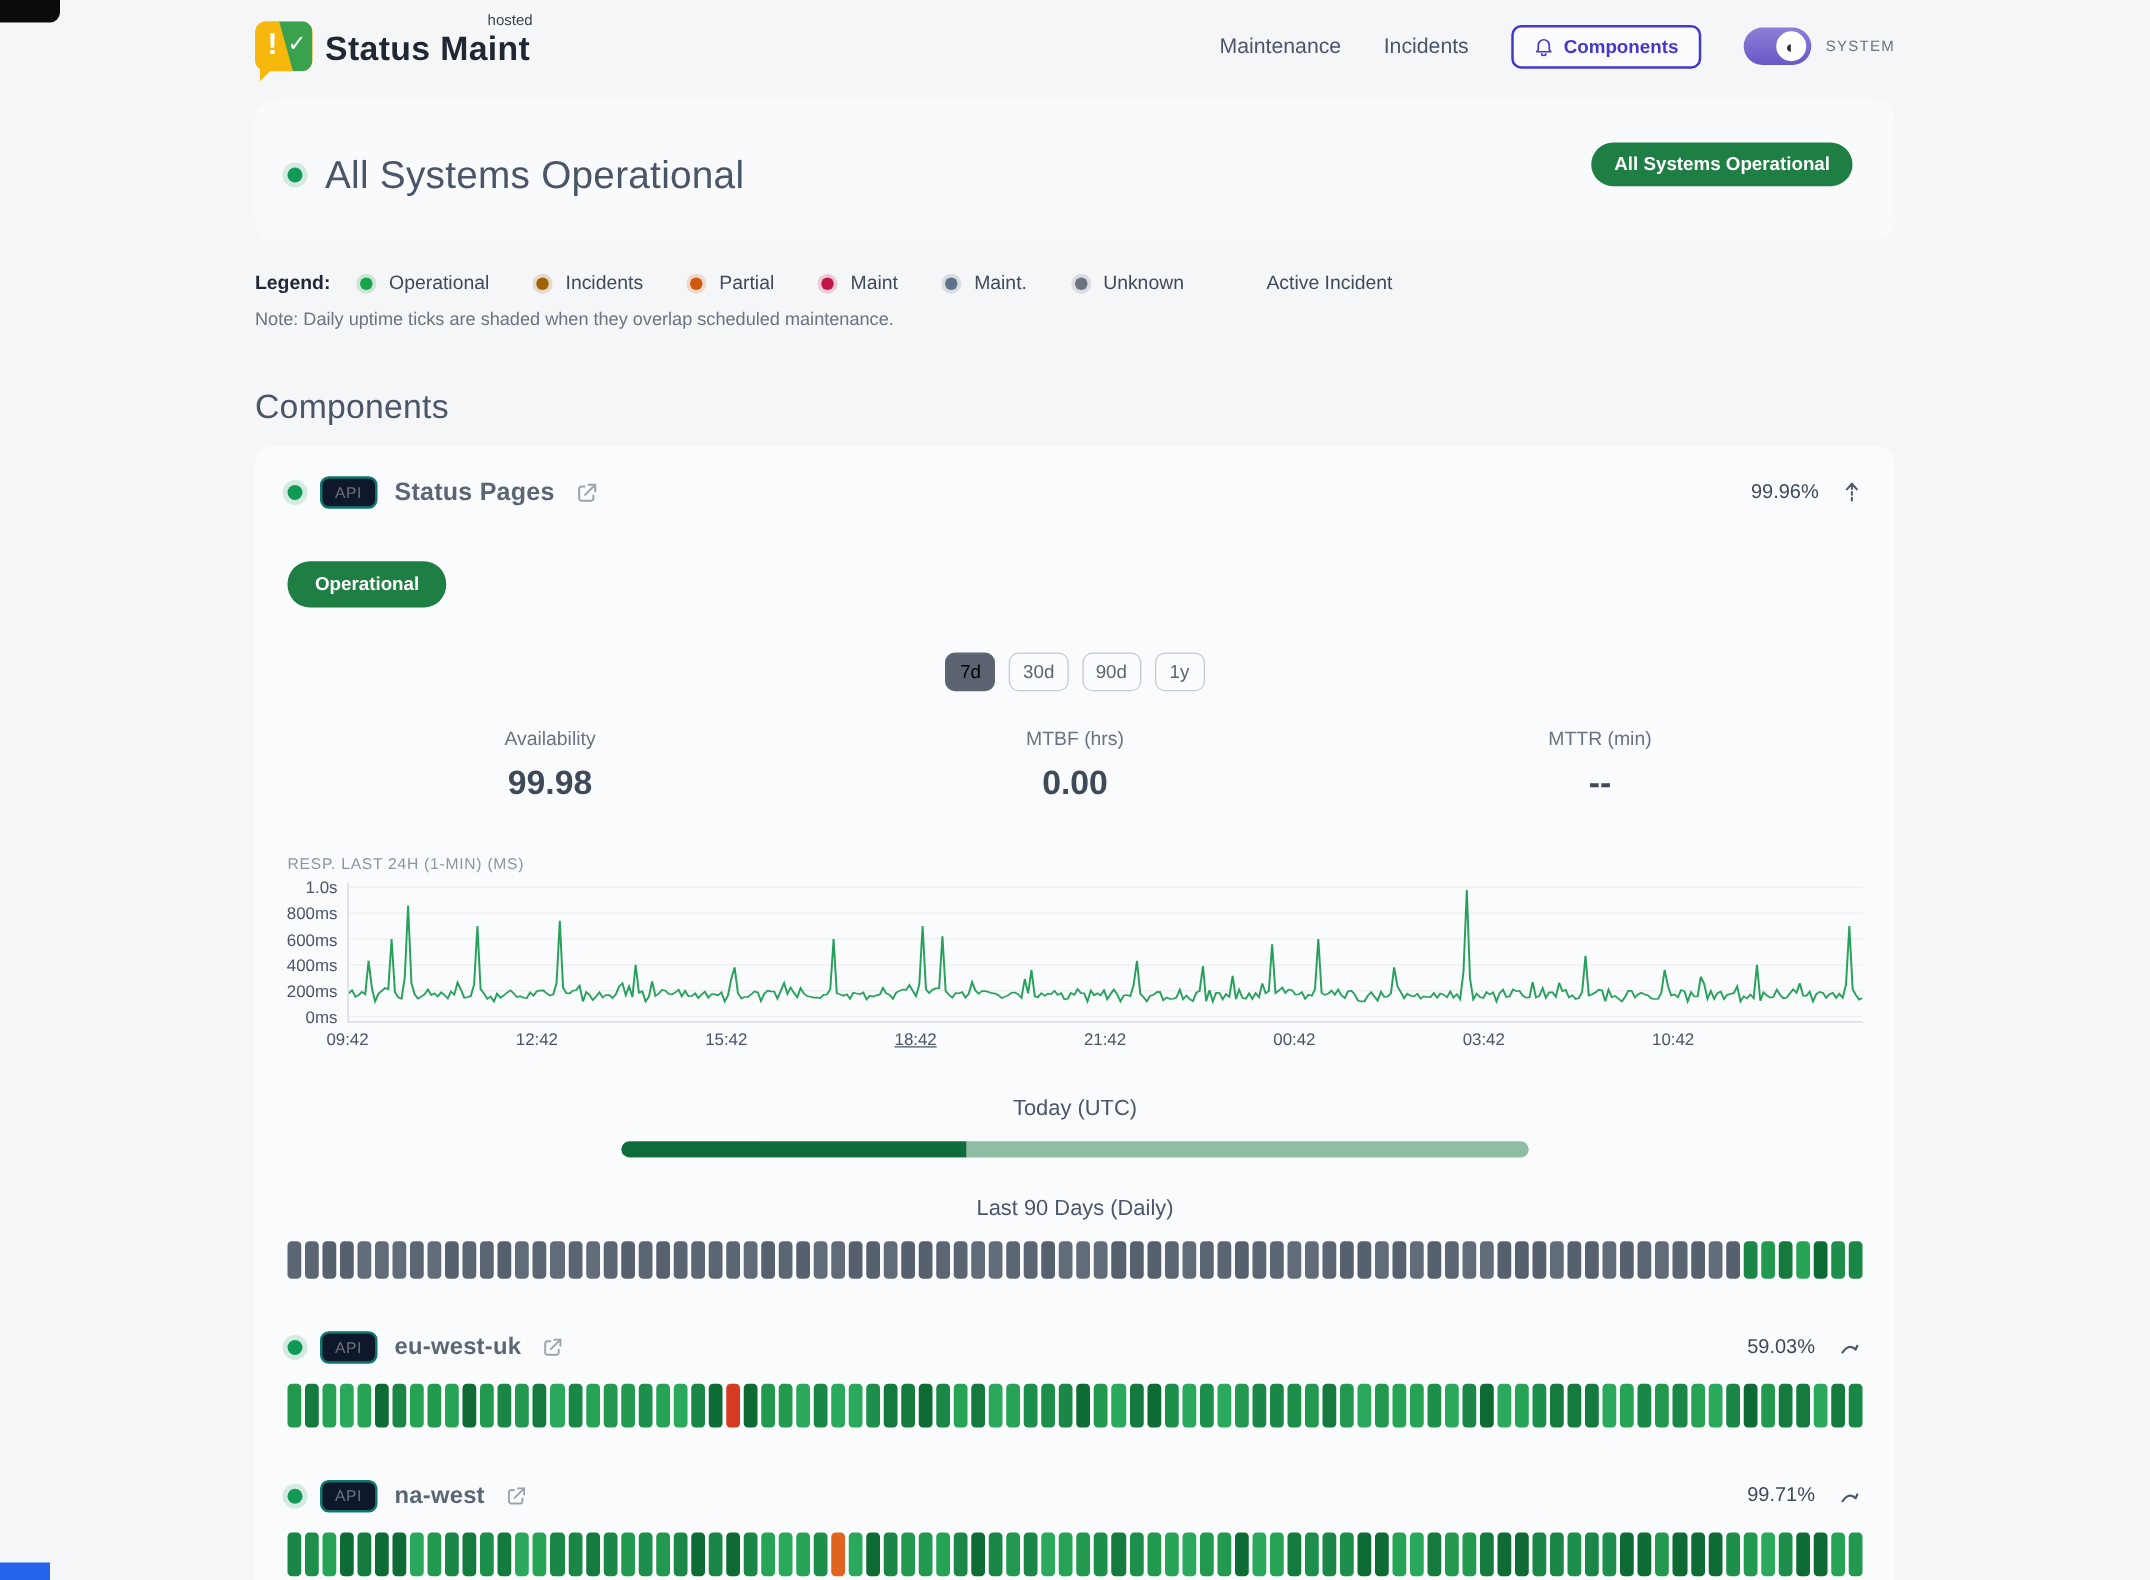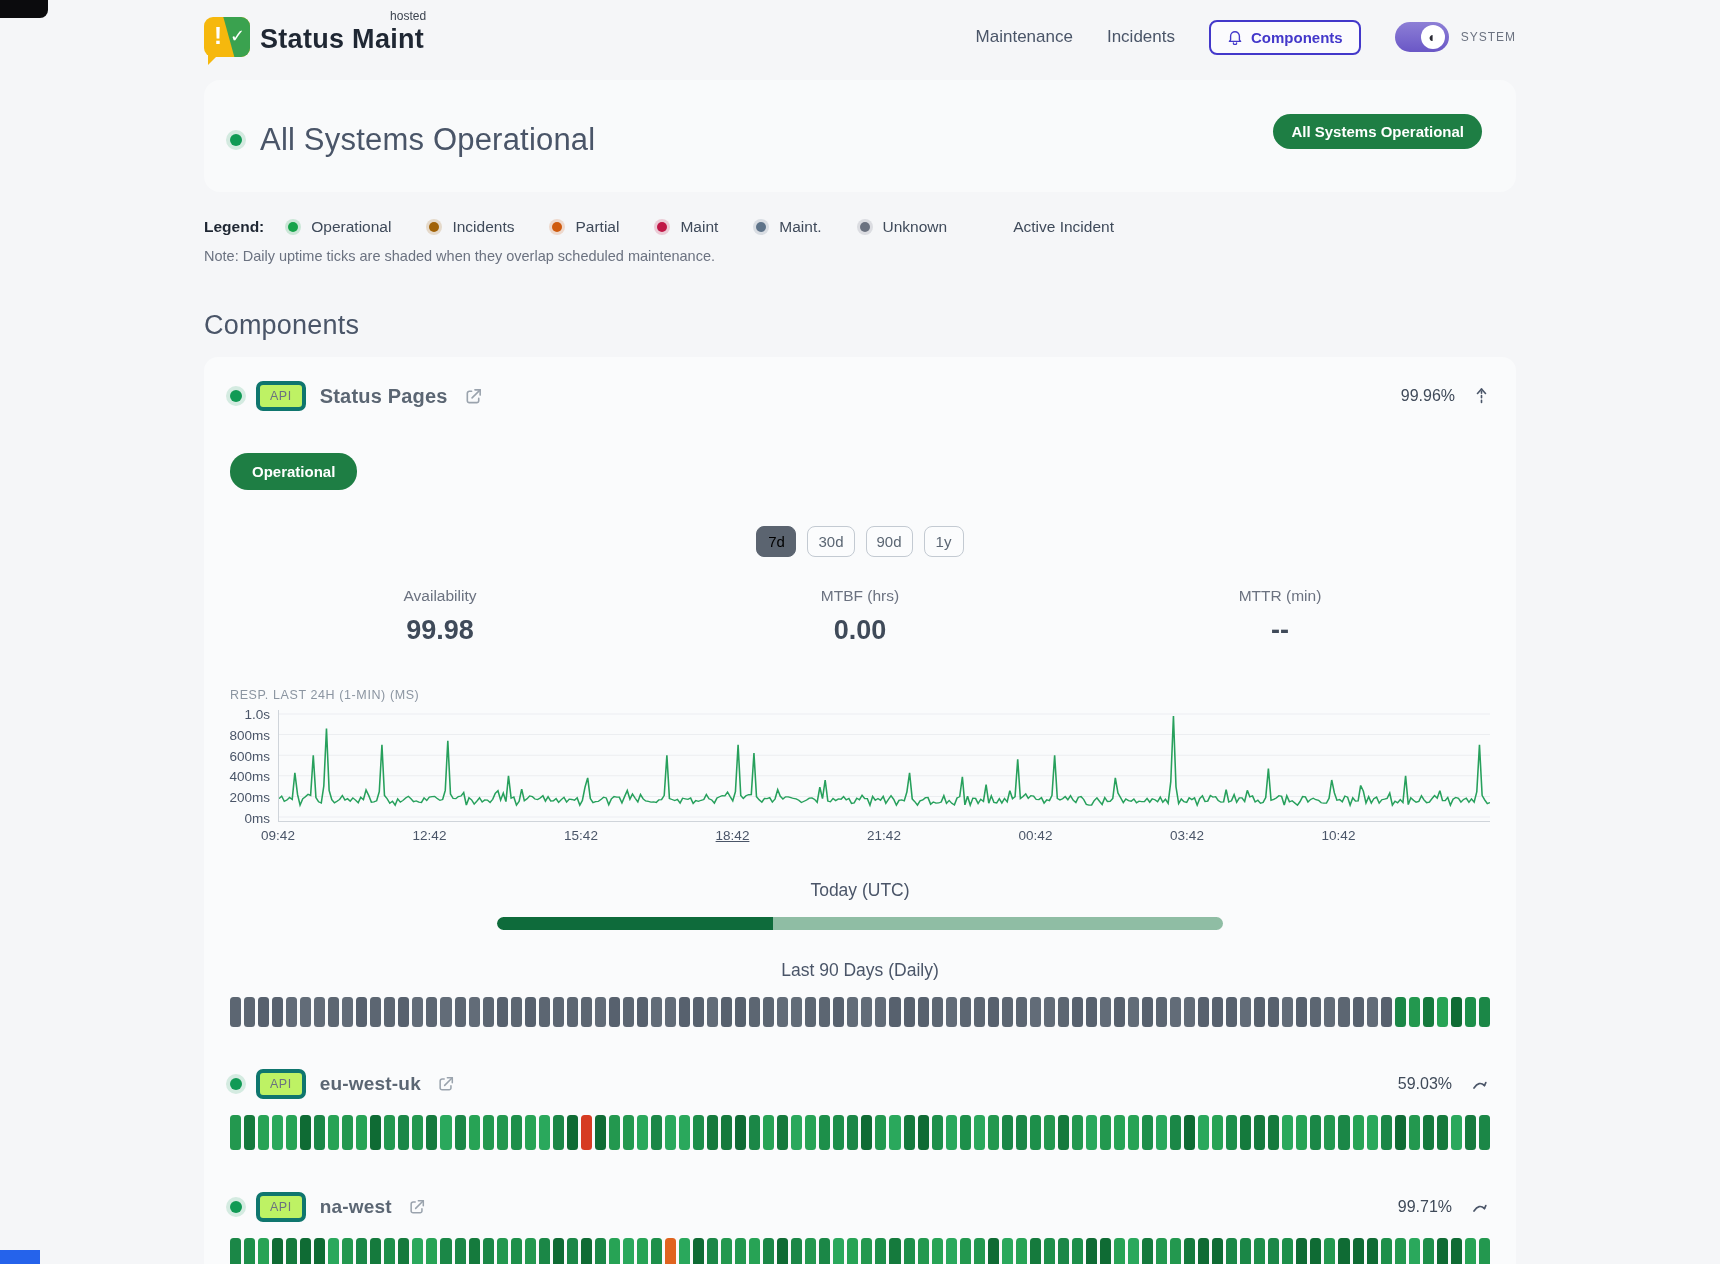--- a/index.html
+++ b/index.html
@@ -51,21 +51,21 @@
   .legend-item { display:flex; align-items:center; gap:13px; margin-right:38px; }
   .legend-dot { width:10px; height:10px; border-radius:50%; flex:none; }
   .legend-active { margin-left:28px; color:#3f4a5a; }
   .legend-note { margin-top:12px; font-size:14.5px; color:#6b7280; }
 
   
   .components-title { margin-top:46px; font-size:27px; font-weight:500; color:#4a5568; letter-spacing:.2px; }
   .components-card { margin-top:16px; background:#fafbfc; border-radius:14px; padding:24px 26px 20px 26px; }
 
   .comp-header { display:flex; align-items:center; gap:14px; }
-  .comp-chip { background:#bef264; border:4px solid #0f766e; color:#6b7280; font-size:12.5px; letter-spacing:.5px; border-radius:7px; padding:4px 10px; }
+  .comp-chip { background:#0f172a; border:2px solid #0f766e; color:#6b7280; font-size:12.5px; letter-spacing:.5px; border-radius:7px; padding:4px 10px; }
   .comp-name { font-size:20px; font-weight:bold; color:#5b6673; letter-spacing:.2px; }
   .comp-name.small { font-size:19px; }
   .ext-icon { cursor:pointer; display:inline-flex; margin-left:2px; }
   .comp-right { margin-left:auto; display:flex; align-items:center; gap:18px; }
   .comp-pct { font-size:16px; color:#3f4a59; }
   .icon-btn { background:none; border:none; cursor:pointer; display:inline-flex; padding:2px; }
 
   .op-badge { display:inline-block; margin-top:42px; background:#1e7e44; color:#fff; font-size:15px; font-weight:bold; padding:10px 22px; border-radius:18px; }
 
   .range-row { display:flex; justify-content:center; gap:11px; margin-top:36px; }

